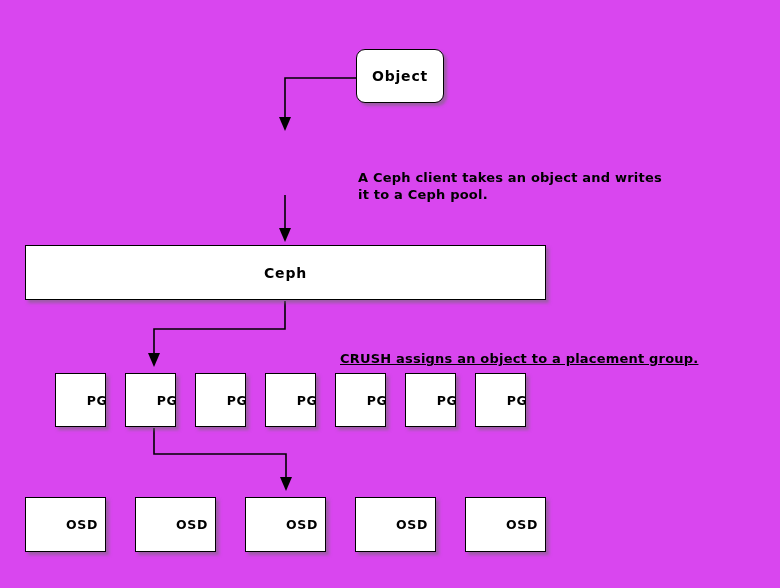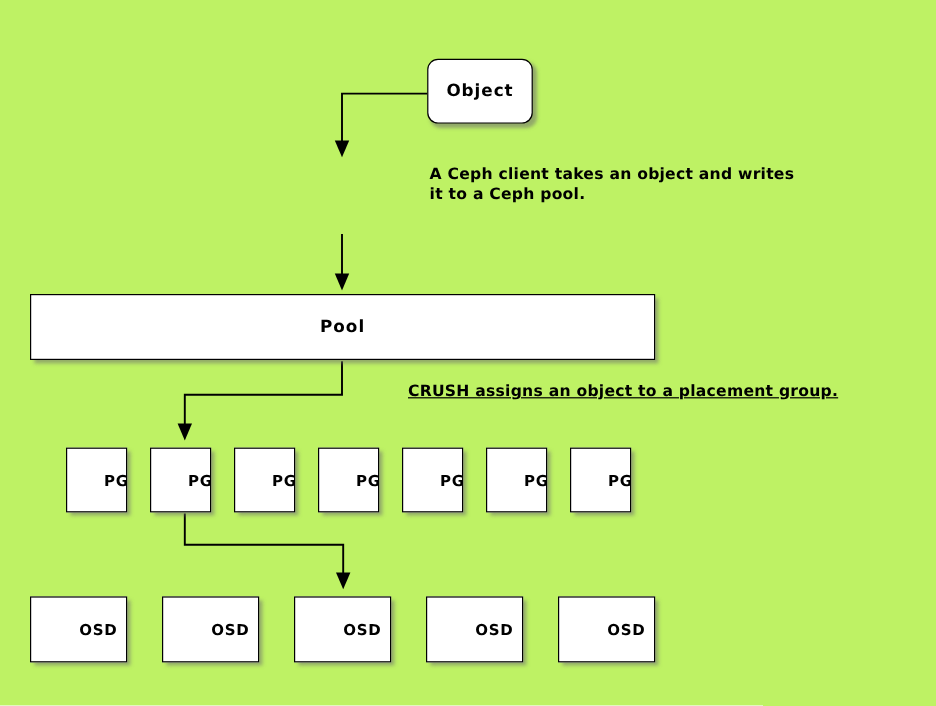--- a/index.html
+++ b/index.html
@@ -4,21 +4,21 @@
 <style>
   html, body {
     margin: 0;
     padding: 0;
     background: #fdfdfd;
   }
   #canvas {
     position: relative;
     width: 780px;
     height: 588px;
-    background: #bef264;
+    background: #d946ef;
     overflow: hidden;
     font-family: "DejaVu Sans", "Liberation Sans", sans-serif;
     color: #000;
   }
   .node {
     position: absolute;
     box-sizing: border-box;
     background: #ffffff;
     border: 1.5px solid #000000;
     box-shadow: 3px 3px 3px rgba(110,110,110,0.55);
@@ -39,20 +39,21 @@
     padding-left: 33px;
   }
   .annotation {
     position: absolute;
     font-size: 13px;
     font-weight: bold;
     letter-spacing: 0.2px;
     line-height: 17px;
     white-space: pre-line;
     z-index: 3;
+    margin-top: 32px;
   }
   #arrow-layer {
     position: absolute;
     left: 0;
     top: 0;
     z-index: 1;
     pointer-events: none;
   }
   #arrow-layer polyline {
     fill: none;
@@ -84,21 +85,21 @@
     </g>
     <g>
       <polyline points="154,428 154,454 286,454 286,478"></polyline>
       <polygon points="280,477 292,477 286,491"></polygon>
     </g>
   </svg>
 
   <div class="node rounded" style="left:356px; top:49px; width:88px; height:54px;">Object</div>
 
 
-  <div class="node" style="left:25px; top:245px; width:521px; height:55px;">Pool</div>
+  <div class="node" style="left:25px; top:245px; width:521px; height:55px;">Ceph</div>
 
   <div class="node small" style="left:55px; top:373px; width:51px; height:54px;">PG</div>
   <div class="node small" style="left:125px; top:373px; width:51px; height:54px;">PG</div>
   <div class="node small" style="left:195px; top:373px; width:51px; height:54px;">PG</div>
   <div class="node small" style="left:265px; top:373px; width:51px; height:54px;">PG</div>
   <div class="node small" style="left:335px; top:373px; width:51px; height:54px;">PG</div>
   <div class="node small" style="left:405px; top:373px; width:51px; height:54px;">PG</div>
   <div class="node small" style="left:475px; top:373px; width:51px; height:54px;">PG</div>
 
   <div class="node small" style="left:25px; top:497px; width:81px; height:55px;">OSD</div>

